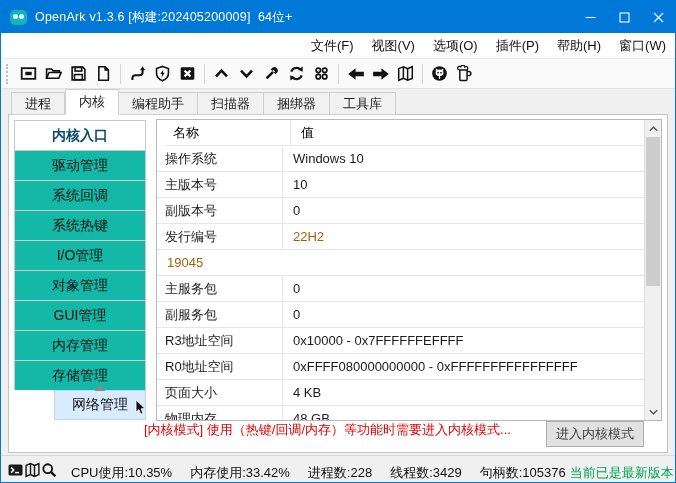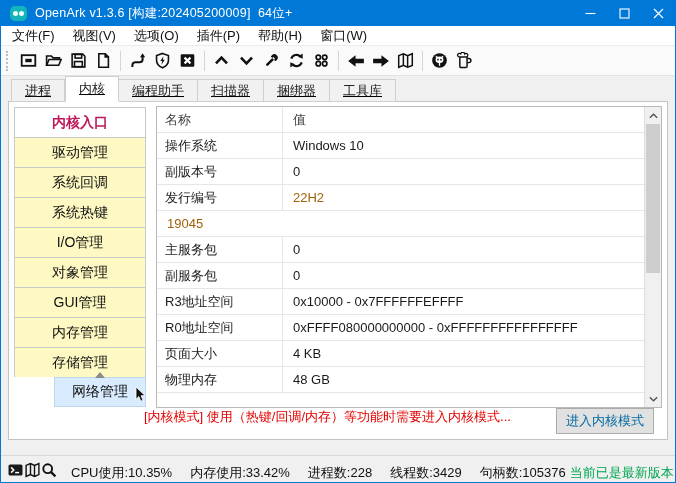--- a/index.html
+++ b/index.html
@@ -1,79 +1,79 @@
 <!DOCTYPE html>
 <html><head>
 <meta charset="utf-8">
 <style>
   * { margin:0; padding:0; box-sizing:border-box; }
   html,body { width:676px; height:483px; font-family:"Liberation Sans","DejaVu Sans",sans-serif; background:#e8e8e8; }
   .window { position:relative; width:676px; height:483px; background:#f0f0f0; border:1px solid #0078d7; display:flex; flex-direction:column; overflow:hidden; }
 
   
-  .titlebar { height:25px; background:#0078d7; display:flex; align-items:center; flex-shrink:0; }
+  .titlebar { height:32px; background:#0078d7; display:flex; align-items:center; flex-shrink:0; }
   .app-icon { width:17px; height:15px; background:#13b5ba; border-radius:5px; margin:0 8px 0 9px; position:relative; flex-shrink:0; }
   .app-icon::before, .app-icon::after { content:""; position:absolute; top:4.5px; width:5px; height:5px; background:#eafcfc; border-radius:50%; }
   .app-icon::before { left:3px; } .app-icon::after { right:3px; }
   .title-text { color:#ffffff; font-size:12.5px; letter-spacing:.2px; white-space:pre; }
   .tb-spacer { flex:1; }
   .win-btn { width:34px; height:30px; display:flex; align-items:center; justify-content:center; background:transparent; border:none; color:#fff; }
   .win-btn svg { display:block; }
 
   
-  .menubar { height:20px; background:#ffffff; display:flex; align-items:center; padding-left:2px; font-size:13px; color:#111; border-bottom:1px solid #ececec; flex-shrink:0; }
+  .menubar { height:26px; background:#ffffff; display:flex; align-items:center; padding-left:2px; font-size:13px; color:#111; border-bottom:1px solid #ececec; flex-shrink:0;justify-content:flex-end; }
   .menu-item { padding:0 9px; height:100%; display:flex; align-items:center; }
 
   
   .toolbar { height:30px; background:#fafafa; display:flex; align-items:center; border-bottom:1px solid #e2e2e2; flex-shrink:0; padding-left:3px; }
   .gripper { width:6px; height:20px; border-left:2px dotted #bdbdbd; margin:0 4px 0 2px; }
   .tool-btn { width:25px; height:26px; display:flex; align-items:center; justify-content:center; background:transparent; border:none; }
   .tool-sep { width:1px; height:20px; background:#d5d5d5; margin:0 4px; }
   .tool-btn svg { display:block; }
 
   
-  .tabbar { height:26px; display:flex; align-items:flex-end; padding-left:10px; flex-shrink:0; position:relative;text-decoration:underline; }
+  .tabbar { height:26px; display:flex; align-items:flex-end; padding-left:10px; flex-shrink:0; position:relative; }
   .tabbar::after { content:""; position:absolute; left:7px; right:7px; bottom:0; height:1px; background:#c3c3c3; }
   .tab { position:relative; z-index:1; height:23px; padding:0 13px; display:flex; align-items:center; font-size:13px; color:#222; background:#f1f1f1; border:1px solid #cfcfcf; border-left-width:0; }
   .tab:first-child { border-left-width:1px; }
   .tab.active { background:#ffffff; height:26px; border-bottom:1px solid #ffffff; border-left-width:1px; z-index:3;margin-top:20px; }
   .tab.active + .tab { border-left-width:0; }
 
   
   .content { margin:0 7px; height:338px; background:#ffffff; border:1px solid #c3c3c3; border-top:none; display:flex; flex-direction:column; padding:4px 5px 3px 5px; flex-shrink:0; }
   .main-row { display:flex; height:302px; flex-shrink:0; }
 
   
   .sidebar { width:132px; flex-shrink:0; display:flex; flex-direction:column; margin-top:1px; }
-  .side-item { position:relative; height:30px; display:flex; align-items:center; justify-content:center; font-size:14px; color:#111; background:#fef9c3; border:1px solid #c9c9c9; border-bottom:none; }
+  .side-item { position:relative; height:30px; display:flex; align-items:center; justify-content:center; font-size:14px; color:#111; background:#14b8a6; border:1px solid #c9c9c9; border-bottom:none; }
   .side-item:last-child { border-bottom:1px solid #c9c9c9; }
-  .side-item.active { color:#be185d; font-weight:bold; background:#ffffff; }
+  .side-item.active { color:#0c4a6e; font-weight:bold; background:#ffffff; }
   .side-item.hovered { background:#d9ecff; border-color:#bcd6ec;margin-left:40px; }
   .scroll-hint { position:absolute; top:-6px; left:50%; transform:translateX(-50%); width:0; height:0; border-left:5px solid transparent; border-right:5px solid transparent; border-bottom:6px solid #8a8a8a; }
   .cursor-arrow { position:absolute; left:80px; top:9px; }
 
   
   .tablewrap { flex:1; margin-left:10px; border:1px solid #b9b9b9; display:flex; overflow:hidden; }
   .ktable { flex:1; display:flex; flex-direction:column; overflow:hidden; background:#fff; }
   .trow { display:flex; height:26px; flex-shrink:0; font-size:13px; color:#1a1a1a; }
   .trow .tname { width:126px; flex-shrink:0; display:flex; align-items:center; padding-left:8px; border-right:1px solid #e6e6e6; border-bottom:1px solid #e6e6e6; }
   .trow .tval  { flex:1; display:flex; align-items:center; padding-left:10px; border-bottom:1px solid #e6e6e6; }
   .trow.link .tval { color:#a16207; }
-  .trow.header { color:#404040; }
+  .trow.header { color:#000000;margin-left:8px; }
   
   .vscroll { width:17px; flex-shrink:0; background:#f0f0f0; border-left:1px solid #dcdcdc; display:flex; flex-direction:column; }
   .vs-btn { height:17px; display:flex; align-items:center; justify-content:center; color:#555; flex-shrink:0; }
   .vs-track { flex:1; position:relative; }
   .vs-thumb { position:absolute; top:0; left:1px; right:1px; height:56%; background:#cdcdcd; }
   .vs-btn svg { display:block; }
 
   
   .notice-row { flex:1; display:flex; padding-left:130px; }
   .notice-text { color:#e60000; font-size:13px; }
-  .kernel-btn { margin-left:auto; margin-right:8px; height:26px; padding:0 9px; background:#e1e1e1; border:1px solid #acacac; font-size:13px; color:#0369a1; font-family:inherit; }
+  .kernel-btn { margin-left:auto; margin-right:18px; height:26px; padding:0 9px; background:#e1e1e1; border:1px solid #acacac; font-size:13px; color:#404040; font-family:inherit; }
 
   
   .statusbar { margin-top:auto; height:27px; background:#f0f0f0; border-top:1px solid #d9d9d9; display:flex; align-items:flex-end; font-size:13px; color:#111; padding:0 8px 0 6px; flex-shrink:0; }
   .sb-iconbtn { width:24px; height:24px; display:flex; align-items:center; justify-content:center; background:transparent; border:none; }
   .sb-sep { width:1px; height:16px; background:#d2d2d2; margin:0 5px; }
   .sb-stat { padding:0 4px; white-space:nowrap; }
   .sb-update { margin-left:auto; color:#00a651; white-space:nowrap; }
 </style>
 </head>
 <body>
@@ -273,20 +273,24 @@
         <div class="ktable">
           <div class="trow header">
             <span class="tname">名称</span>
             <span class="tval">值</span>
           </div>
           <div class="trow">
             <span class="tname">操作系统</span>
             <span class="tval">Windows 10</span>
           </div>
           <div class="trow">
+            <span class="tname">主版本号</span>
+            <span class="tval">10</span>
+          </div>
+          <div class="trow">
             <span class="tname">副版本号</span>
             <span class="tval">0</span>
           </div>
           <div class="trow link">
             <span class="tname">发行编号</span>
             <span class="tval">22H2</span>
           </div>
           <div class="trow link">
             <span class="tval">19045</span>
           </div>

